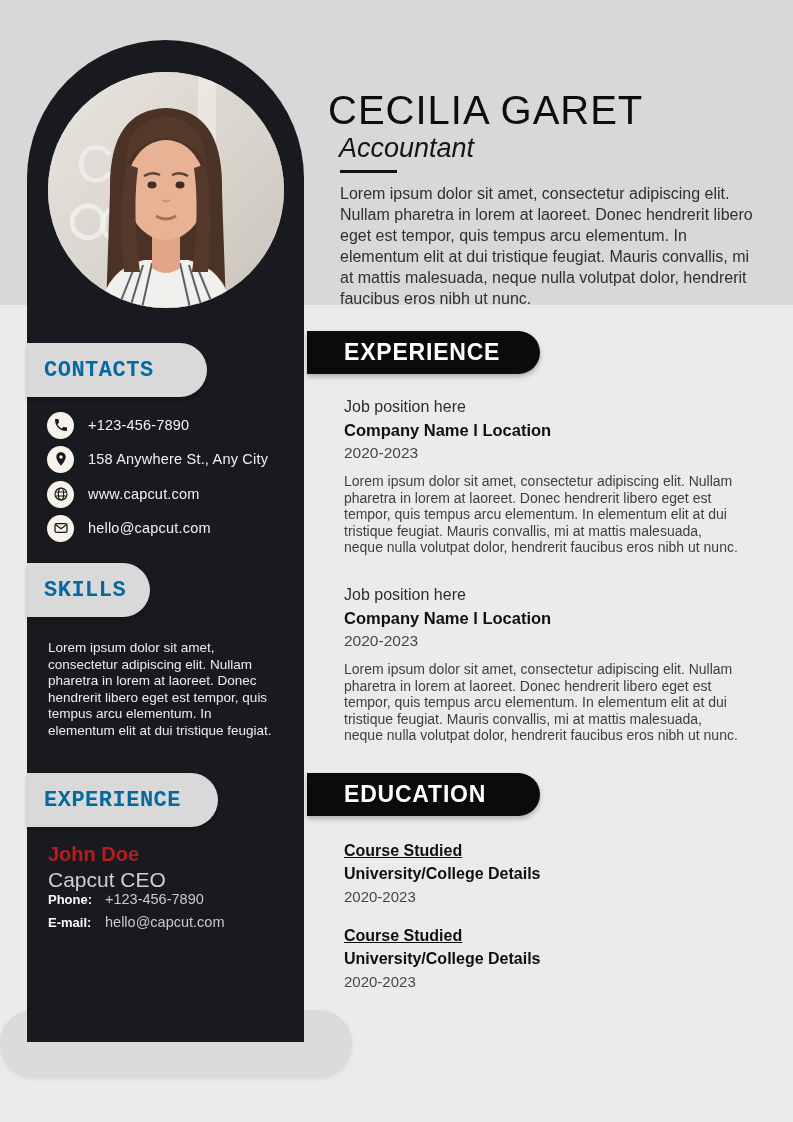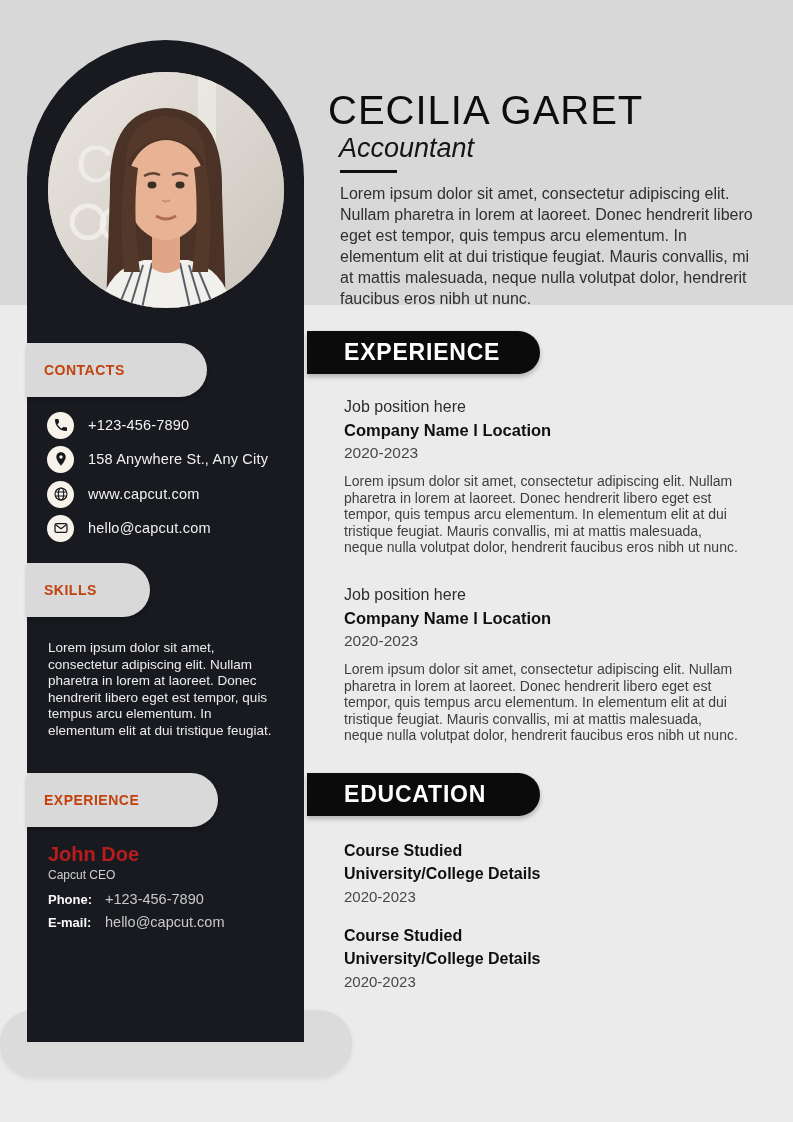--- a/index.html
+++ b/index.html
@@ -11,21 +11,21 @@
   .bottom-pill { position:absolute; left:0; top:1010px; width:352px; height:67px; background:#dbdbdb; border-radius:33px; box-shadow:0 2px 4px rgba(0,0,0,.08); }
 
   .sidebar { position:absolute; left:27px; top:40px; width:277px; height:1002px; background:#181a20; border-radius:139px 139px 0 0; }
 
   .photo-wrap { position:absolute; left:48px; top:72px; width:236px; height:236px; border-radius:50%; overflow:hidden; background:#d8d3cc; }
   .photo-wrap svg { display:block; }
 
   
   .pill-light { position:absolute; left:27px; height:54px; background:#d9d9d9; border-radius:0 27px 27px 0;
     display:flex; align-items:center; padding-left:17px; box-shadow:0 3px 4px rgba(0,0,0,.22); z-index:3; }
-  .pill-light span { font-size:14px; font-weight:800; color:#c2410c; letter-spacing:.5px; }
+  .pill-light span { font-size:22px; font-weight:800; color:#0369a1; letter-spacing:.5px;font-family:Liberation Mono, monospace; }
 
   
   .pill-dark { position:absolute; left:307px; width:233px; height:43px; background:#0b0b0c; border-radius:0 28px 28px 0;
     display:flex; align-items:center; padding-left:37px; box-shadow:0 3px 5px rgba(0,0,0,.25); }
   .pill-dark span { font-size:23px; font-weight:800; color:#ffffff; letter-spacing:.8px; }
 
   
   .name { position:absolute; left:328px; top:88px; font-size:40px; font-weight:400; letter-spacing:1px; color:#0d0d0d; }
   .job-title { position:absolute; left:339px; top:133px; font-size:27px; font-style:italic; font-weight:500; color:#151515; }
   .title-rule { position:absolute; left:340px; top:170px; width:57px; height:3px; background:#111; }
@@ -33,34 +33,34 @@
 
   
   .contact-row { position:absolute; left:47px; width:240px; height:28px; display:flex; align-items:center; z-index:2; }
   .cicon { width:27px; height:27px; border-radius:50%; background:#f7f3ea; display:flex; align-items:center; justify-content:center; flex:0 0 27px; }
   .cicon svg { width:16px; height:16px; display:block; }
   .contact-row .ctext { margin-left:14px; font-size:14.5px; color:#f1f1f1; letter-spacing:.2px; }
 
   .skills-text { position:absolute; left:48px; top:640px; width:226px; font-size:13.5px; line-height:16.5px; color:#ededed; }
 
   .ref-name { position:absolute; left:48px; top:843px; font-size:20px; font-weight:800; color:#b91c1c; }
-  .ref-role { position:absolute; left:48px; top:868px; font-size:12px; color:#cfcfcf; }
+  .ref-role { position:absolute; left:48px; top:868px; font-size:21px; color:#cfcfcf; }
   .ref-line { position:absolute; left:48px; width:230px; display:flex; align-items:baseline; }
   .ref-line .lbl { font-size:13px; font-weight:800; color:#fafafa; width:57px; flex:0 0 57px; }
   .ref-line .val { font-size:14.5px; color:#c9c9c9; }
 
   
   .entry { position:absolute; left:344px; width:400px; }
   .entry .pos { font-size:16px; color:#2d2d2d; margin-bottom:5px; }
   .entry .comp { font-size:16.5px; font-weight:800; color:#101010; margin-bottom:4px; }
   .entry .dates { font-size:15.5px; color:#474747; margin-bottom:11px; }
   .entry .desc { font-size:14px; line-height:16.5px; color:#3e3e3e; width:398px; }
 
   .edu-entry { position:absolute; left:344px; width:400px; }
-  .edu-entry .course { font-size:16px; font-weight:800; color:#0f0f0f; margin-bottom:5px; }
+  .edu-entry .course { font-size:16px; font-weight:800; color:#0f0f0f; margin-bottom:5px;text-decoration:underline; }
   .edu-entry .school { font-size:16px; font-weight:800; color:#0f0f0f; margin-bottom:5px; }
   .edu-entry .dates { font-size:15px; color:#474747; }
 </style>
 </head>
 <body>
 
 <div class="page">
 
   <div class="header-band"></div>
   <div class="bottom-pill"></div>

